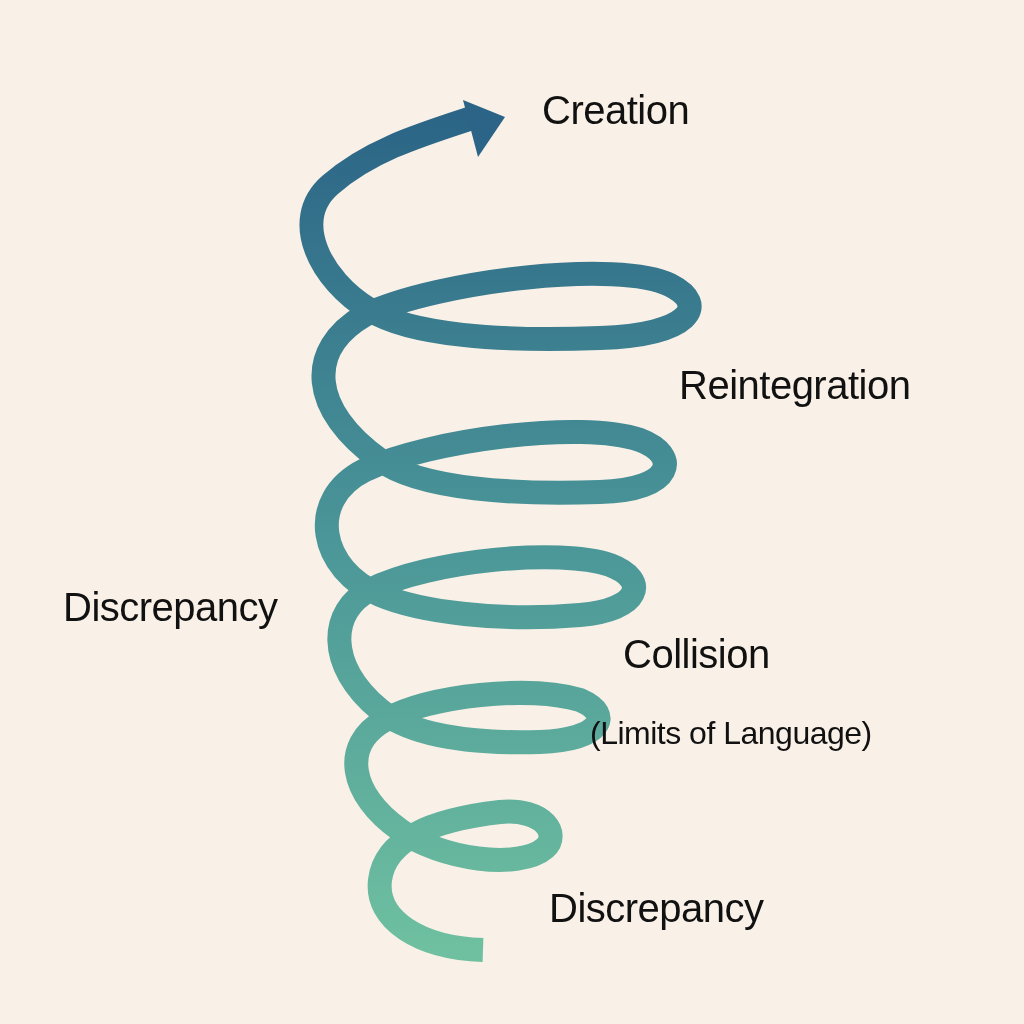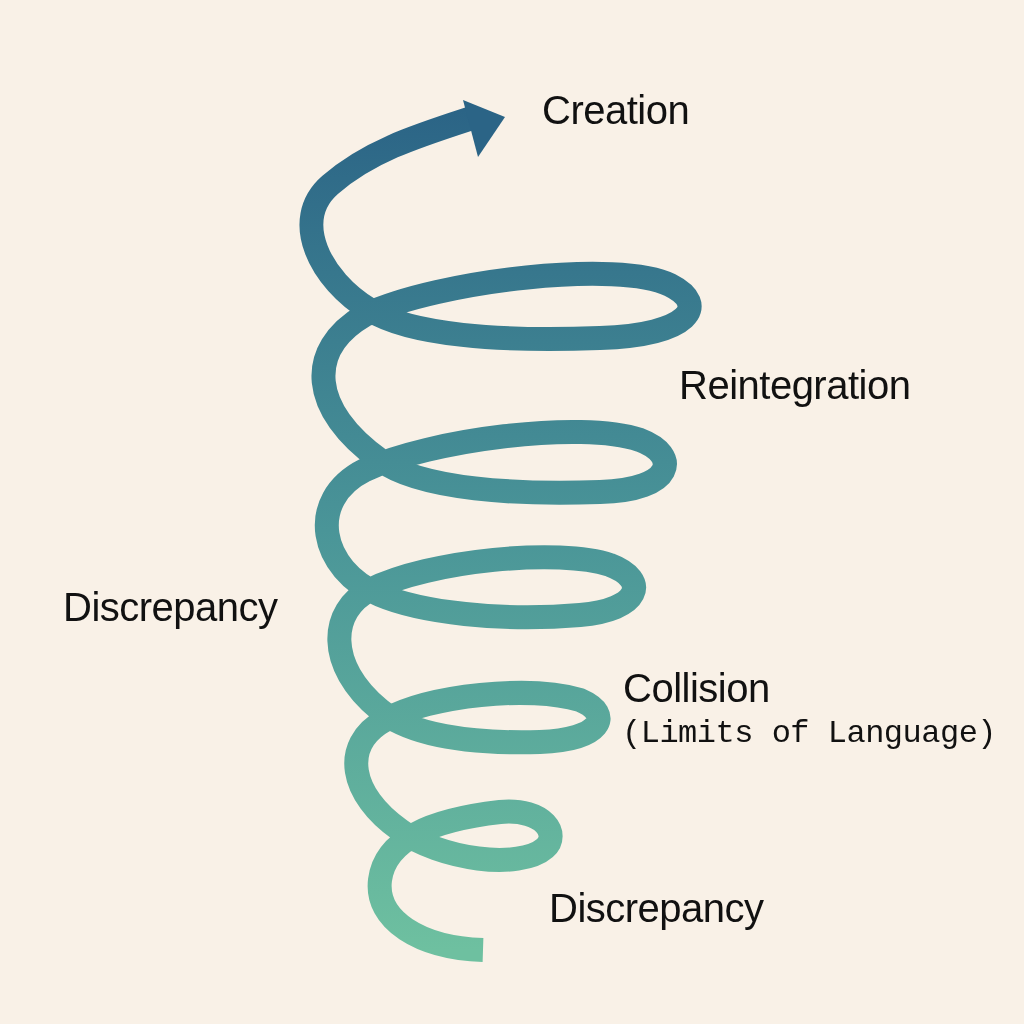--- a/index.html
+++ b/index.html
@@ -47,15 +47,15 @@
        C710,305 690,335 600,338
        C500,342 410,335 370,310
        C320,280 290,220 330,185
        C370,150 420,135 475,117" fill="none" stroke="url(#gs)" stroke-width="24" stroke-linecap="butt" stroke-linejoin="round"></path>
   <polygon points="463,100 505,117 478,157" fill="#2b6486"></polygon>
 </svg>
 
 <div class="lbl big" style="left:542px; top:88px;">Creation</div>
 <div class="lbl big" style="left:679px; top:363px;">Reintegration</div>
 <div class="lbl big" style="left:63px; top:585px;">Discrepancy</div>
-<div class="lbl big" style="left:623px; top:666px;">Collision</div>
-<div class="lbl sub" style="left:622px; top:715px;font-family:Liberation Mono, monospace;">(Limits of Language)</div>
+<div class="lbl big" style="left:623px; top:632px;">Collision</div>
+<div class="lbl sub" style="left:590px; top:715px;">(Limits of Language)</div>
 <div class="lbl big" style="left:549px; top:886px;">Discrepancy</div>
 
 </body></html>

